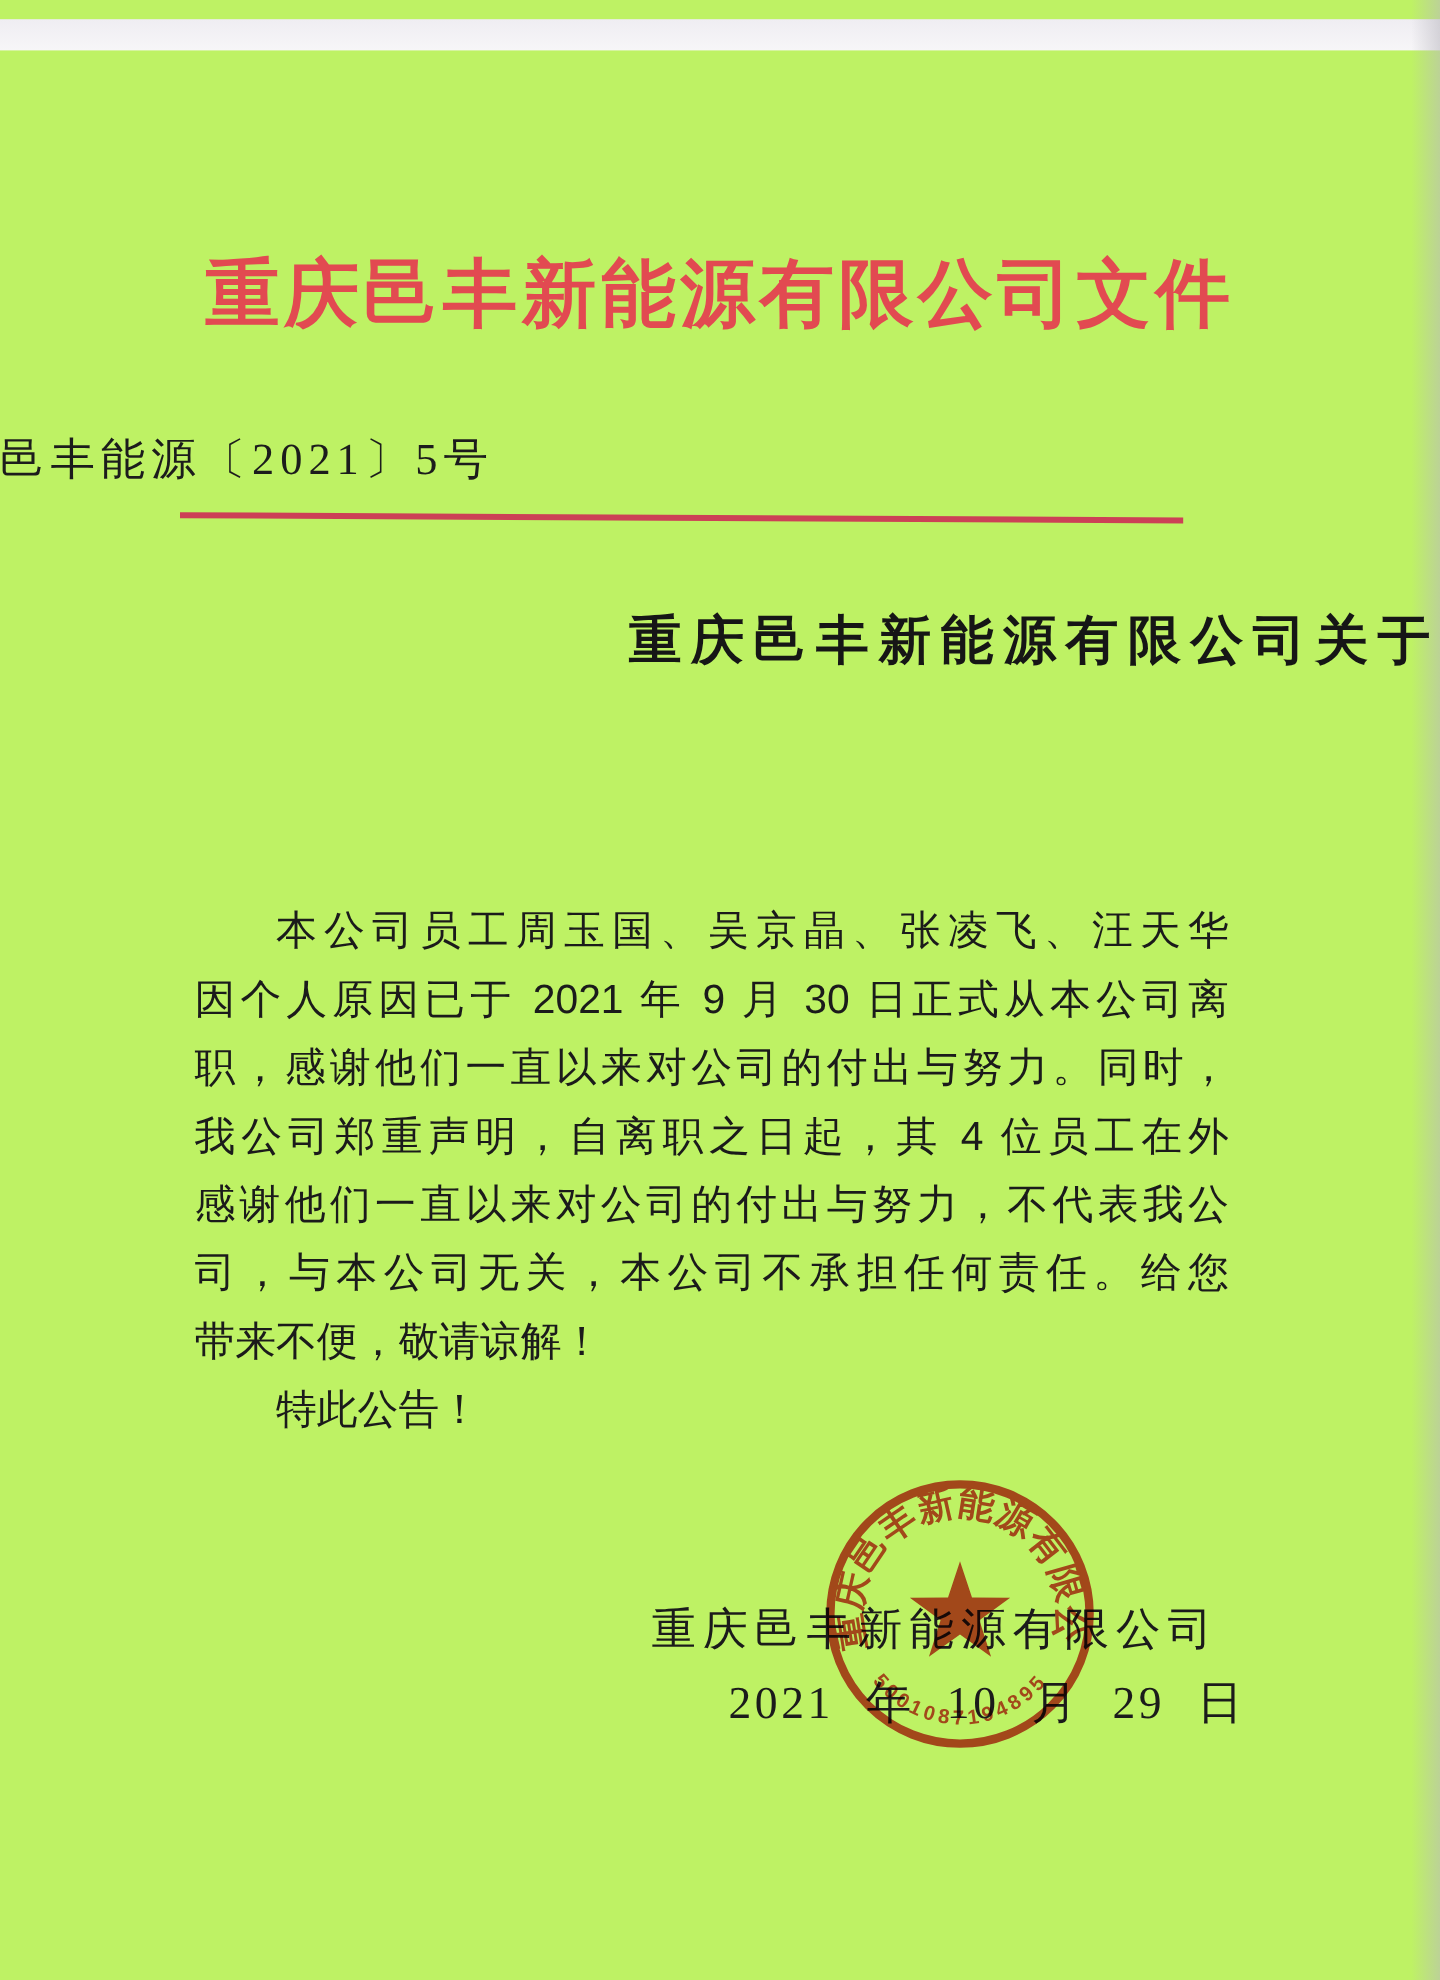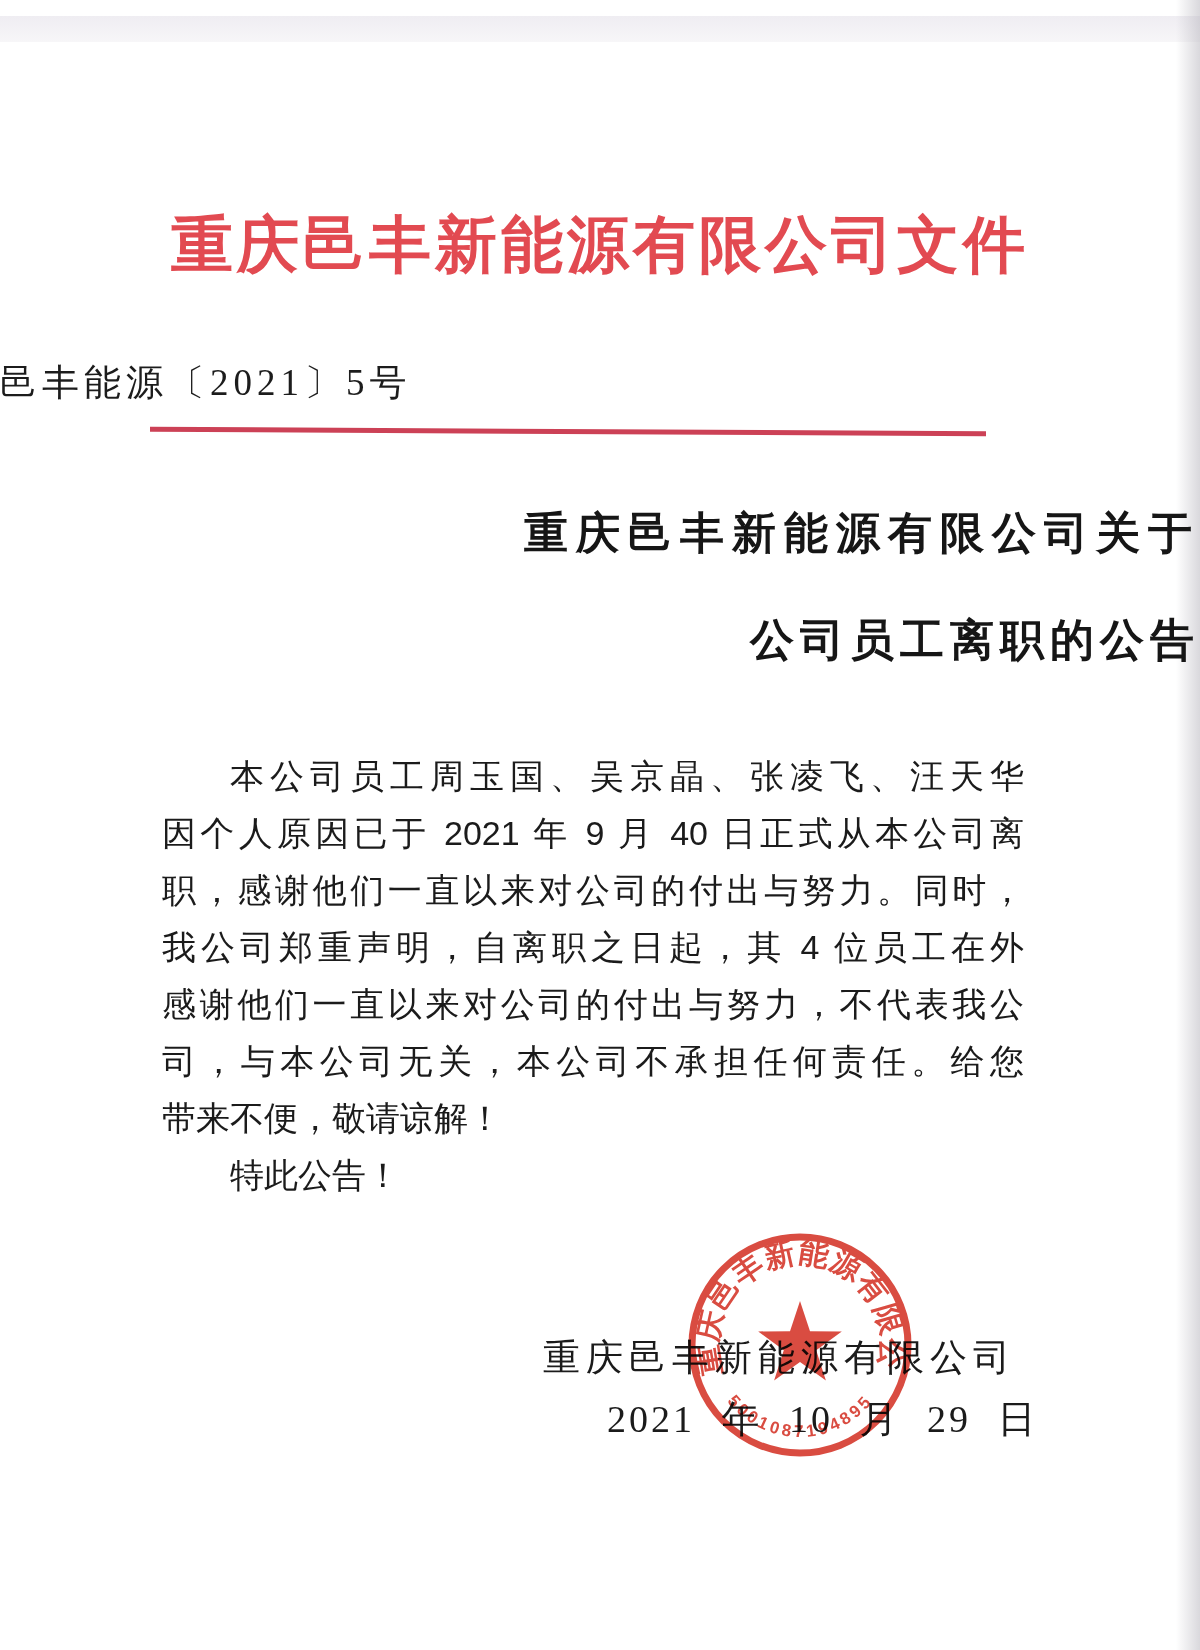--- a/index.html
+++ b/index.html
@@ -1,20 +1,20 @@
 <!DOCTYPE html>
 <html><head>
 <meta charset="utf-8">
 <style>
   html,body{margin:0;padding:0;background:#e9e7ea;}
   .page{
     position:relative;
     width:1200px;height:1650px;
     margin:0 auto;
-    background:#ffffff;
+    background:#bef264;
     overflow:hidden;
     font-family:"Liberation Sans", sans-serif;
     color:#222;
   }
   
   .scan-top-band{
     position:absolute;left:0;top:16px;width:100%;height:26px;
     background:linear-gradient(180deg,#efedf2,#f7f6f8);
     pointer-events:none;
   }
@@ -94,25 +94,24 @@
   <div class="scan-right-edge"></div>
 
   <div class="header-title">重庆邑丰新能源有限公司文件</div>
 
   <div class="doc-number">邑丰能源〔2021〕5号</div>
 
   <div class="red-rule"></div>
 
   <div class="doc-title line1">重庆邑丰新能源有限公司关于</div>
 
-  <div class="doc-title line2">公司员工离职的公告</div>
 
   <div class="body-block">
     <div class="body-line just indent">本公司员工周玉国、吴京晶、张凌飞、汪天华</div>
-    <div class="body-line just">因个人原因已于 2021 年 9 月 40 日正式从本公司离</div>
+    <div class="body-line just">因个人原因已于 2021 年 9 月 30 日正式从本公司离</div>
     <div class="body-line just">职，感谢他们一直以来对公司的付出与努力。同时，</div>
     <div class="body-line just">我公司郑重声明，自离职之日起，其 4 位员工在外</div>
     <div class="body-line just">感谢他们一直以来对公司的付出与努力，不代表我公</div>
     <div class="body-line just">司，与本公司无关，本公司不承担任何责任。给您</div>
     <div class="body-line">带来不便，敬请谅解！</div>
     <div class="body-line indent">特此公告！</div>
   </div>
 
   <div class="sig-company">重庆邑丰新能源有限公司</div>
 

